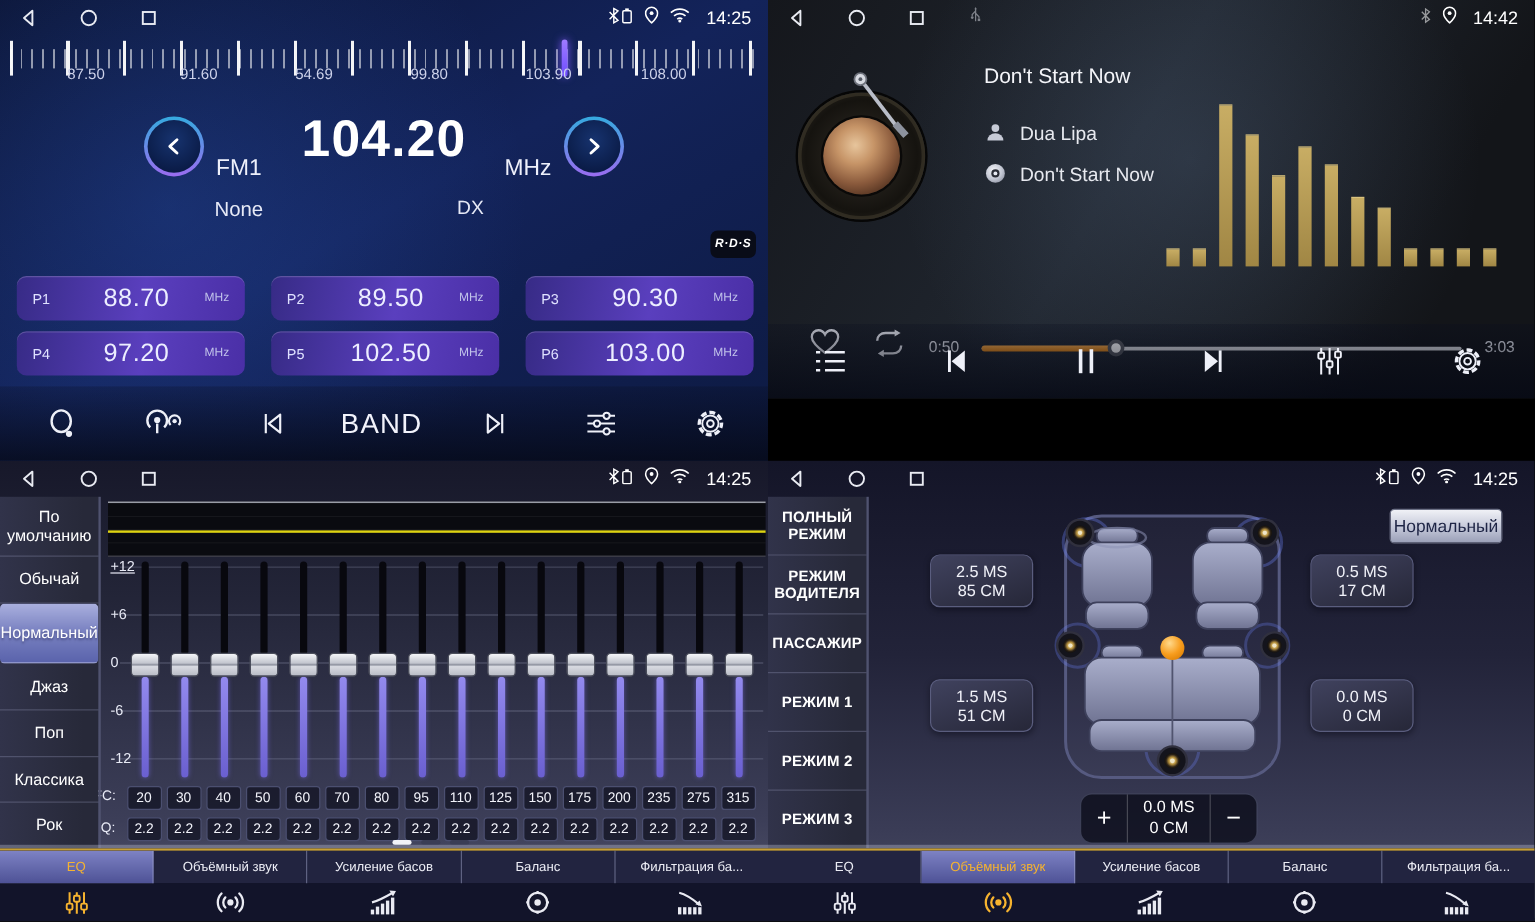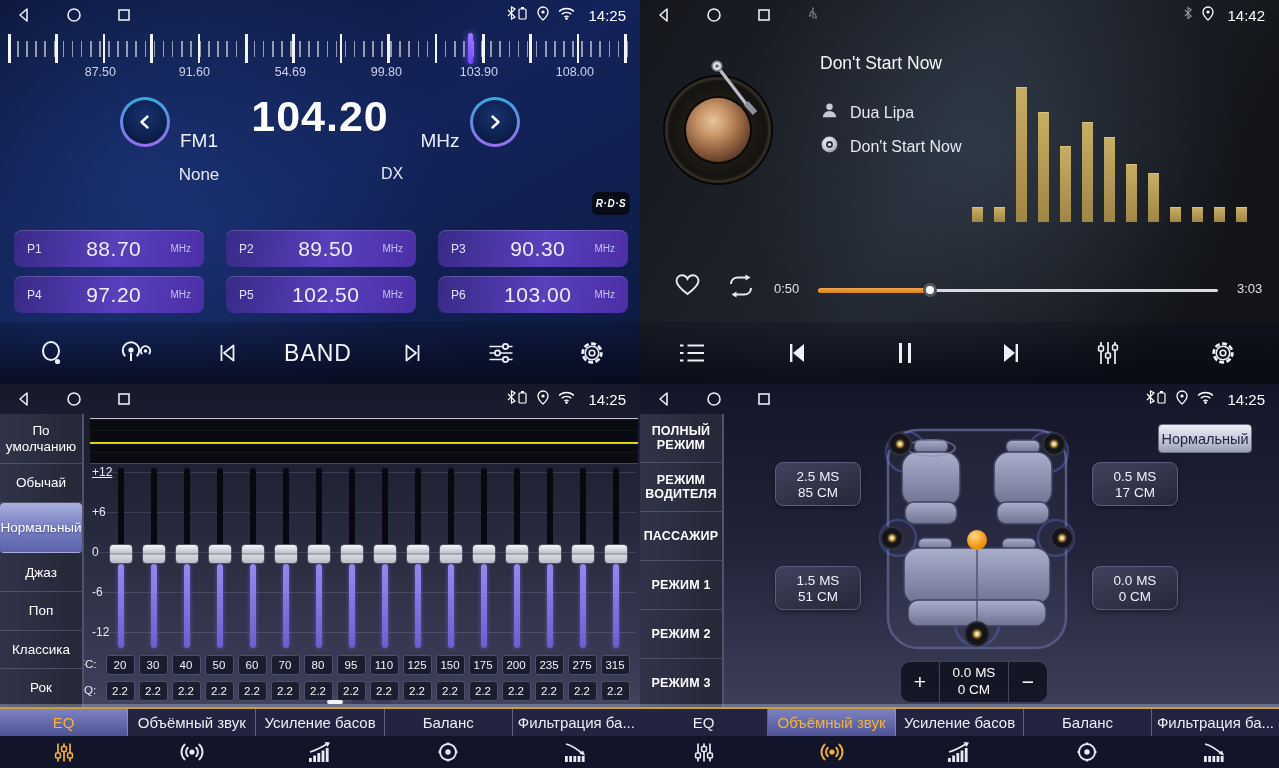--- a/index.html
+++ b/index.html
@@ -1,21 +1,21 @@
 <!DOCTYPE html>
 <html><head>
 <meta charset="utf-8">
 <style>
   html,body{margin:0;padding:0;background:#000;font-family:"Liberation Sans",sans-serif;color:#e8eaf2;}
   #screen{position:relative;width:1279px;height:768px;overflow:hidden;background:#000;}
   .panel{position:absolute;overflow:hidden;}
   #p-radio{left:0;top:0;width:640px;height:384px;
     background:radial-gradient(circle at 22% 45%, rgba(45,90,190,.30), transparent 55%),
                linear-gradient(150deg,#0b1434 0%,#13235a 48%,#0d1a42 100%);}
-  #p-player{left:640px;top:0;width:639px;height:384px;
+  #p-player{left:640px;top:0;width:639px;height:332px;
     background:radial-gradient(circle at 55% 40%, rgba(90,110,140,.28), transparent 60%),
                linear-gradient(120deg,#15171c 0%,#20262f 45%,#131519 80%);}
   #p-eq{left:0;top:384px;width:640px;height:384px;
     background:linear-gradient(180deg,#17182a 0%,#232538 30%,#3c3e58 78%,#565870 100%);}
   #p-sound{left:640px;top:384px;width:639px;height:384px;
     background:linear-gradient(180deg,#141528 0%,#222339 42%,#3a3c56 80%,#4a4c64 100%);}
 
   
   .sb{position:absolute;top:0;left:0;right:0;height:30px;display:flex;align-items:center;padding:0 14px;z-index:5;}
   .sb-nav{display:flex;gap:30px;align-items:center;}
@@ -25,21 +25,21 @@
   .dim{opacity:.55;}
 
   
   .dial{position:absolute;left:8px;top:33px;width:624px;height:50px;}
   .ticks-minor{position:absolute;left:0;right:0;top:8px;height:16px;
     background:repeating-linear-gradient(90deg,rgba(255,255,255,.55) 0 1.6px,transparent 1.6px 9.1px);}
   .ticks-major{position:absolute;left:0;right:0;top:1px;height:29px;
     background:repeating-linear-gradient(90deg,rgba(255,255,255,.95) 0 2.6px,transparent 2.6px 47.4px);}
   .dial-pointer{position:absolute;width:5px;height:31px;top:0;border-radius:3px;
     background:linear-gradient(180deg,#9f7bff,#6d4bff);box-shadow:0 0 7px #7d5aff;}
-  .dial-label{position:absolute;top:32px;width:60px;text-align:right;font-size:12.5px;color:#cdd2ea;}
+  .dial-label{position:absolute;top:22px;width:60px;text-align:left;font-size:12.5px;color:#cdd2ea;}
   .freq-zone-lab{position:absolute;font-size:19px;color:#eef0fb;text-align:center;}
   .freq-big{position:absolute;left:238px;top:92px;width:164px;text-align:center;
     font-size:43px;font-weight:700;color:#fff;letter-spacing:1px;}
   .sub-lab{position:absolute;font-size:17px;color:#e6e9f6;text-align:center;}
   .chev{position:absolute;width:50px;height:50px;border-radius:50%;border:none;padding:0;cursor:pointer;
     background:linear-gradient(180deg,#35aadf 0%,#9a6cf0 100%);display:flex;align-items:center;justify-content:center;}
   .chev::before{content:'';position:absolute;inset:3px;border-radius:50%;
     background:radial-gradient(circle at 50% 38%,#17336f 0%,#0a1b46 75%);}
   .chev svg{position:relative;z-index:1;}
   .rds{position:absolute;left:592px;top:192px;width:38px;height:23px;border-radius:6px;background:#090c18;
@@ -84,21 +84,21 @@
     font-size:13.5px;line-height:1.15;color:#fff;padding:2px 3px;cursor:pointer;
     border-bottom:1px solid rgba(165,170,205,.28);}
   .side-item:last-child{border-bottom:none;}
   .side-item.tall{flex:1.35;}
   .side-item.sel{background:linear-gradient(180deg,#aab0de 0%,#7b83c2 45%,#5a63ac 100%);
     border-radius:4px;color:#fff;text-shadow:0 1px 2px rgba(0,0,40,.4);}
   .modes .side-item{font-size:12.5px;font-weight:700;letter-spacing:.2px;}
   .tabbar{position:absolute;left:0;right:0;bottom:0;height:59px;border-top:2px solid #c69f35;
     box-shadow:0 -3px 0 rgba(235,238,250,.28);z-index:6;background:#14162a;}
   .tab-labels{display:flex;height:27px;background:#222440;}
-  .tab-label{flex:1;display:flex;align-items:center;justify-content:center;font-size:15px;color:#ecedf5;
+  .tab-label{flex:1;display:flex;align-items:center;justify-content:center;font-size:11px;color:#ecedf5;
     cursor:pointer;white-space:nowrap;overflow:hidden;text-align:center;}
   .tab-label:not(:last-child){border-right:1px solid rgba(170,175,210,.45);}
   .tab-label.sel{background:linear-gradient(180deg,#7d82c4 0%,#4e5296 100%);color:#f6b32f;}
   .tab-icons{display:flex;height:32px;background:#12142a;align-items:center;}
   .tab-icon{flex:1;display:flex;align-items:center;justify-content:center;color:#e9eaf2;cursor:pointer;}
   .tab-icon.sel{color:#f6b32f;}
 
   
   .curve{position:absolute;left:90px;top:34px;width:548px;height:44px;background:#0a0b10;
     border-top:1px solid rgba(222,224,238,.85);border-bottom:1px solid rgba(130,132,150,.45);

